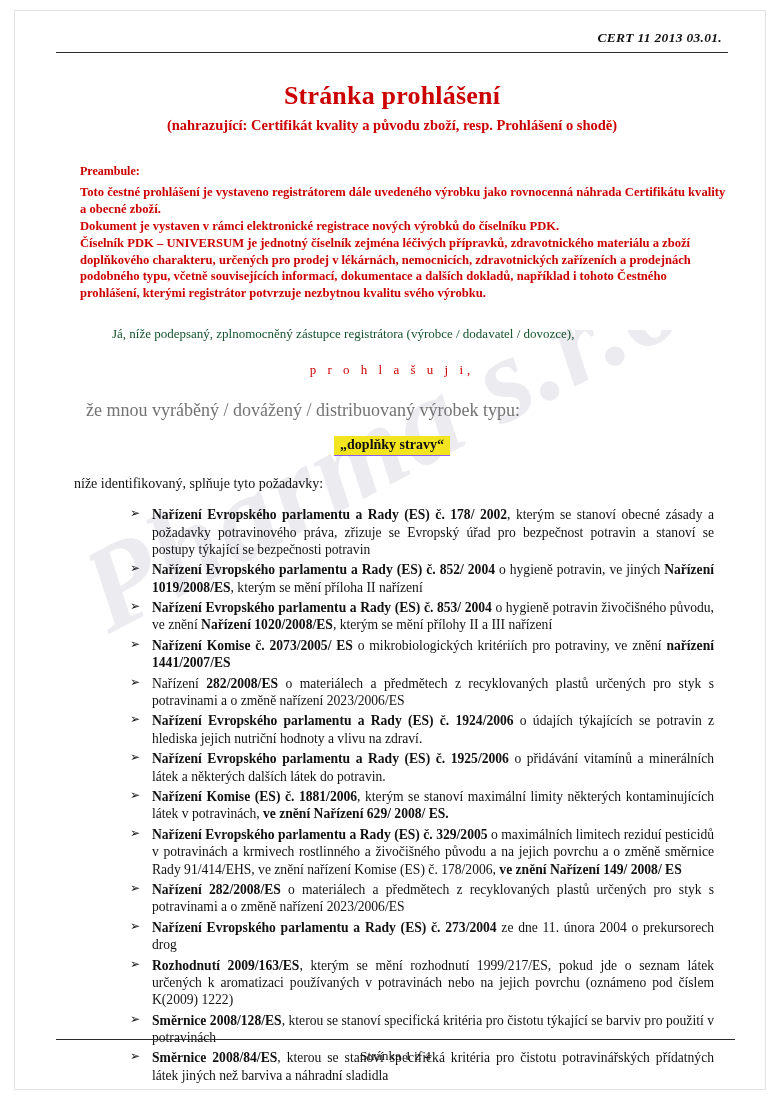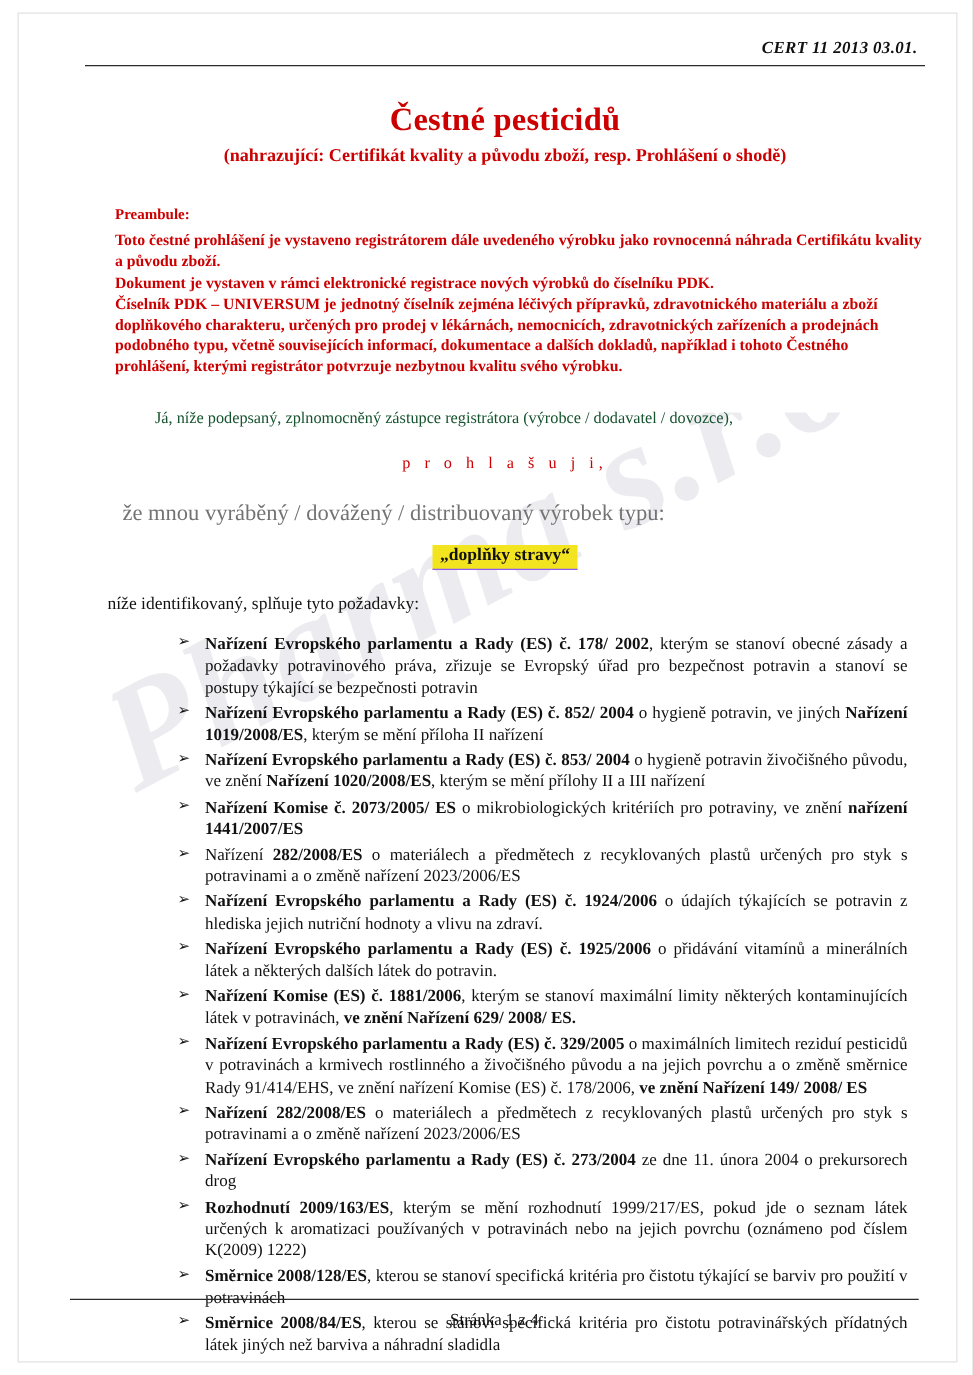--- a/index.html
+++ b/index.html
@@ -24,21 +24,21 @@
     position: absolute;
     left: 14px;
     top: 10px;
     right: 12px;
     bottom: 10px;
     border: 1px solid #e2e2e2;
     pointer-events: none;
   }
   .content {
     position: absolute;
-    left: 68px;
+    left: 56px;
     top: 30px;
     width: 672px;
   }
   .doc-code {
     text-align: right;
     font-style: italic;
     font-weight: bold;
     font-size: 13.5px;
     color: #111;
     letter-spacing: 0.3px;
@@ -183,27 +183,27 @@
 
   <div class="watermark">
     <span>Pharma s.r.o.</span>
   </div>
 
   <div class="content">
 
     <div class="doc-code">CERT 11 2013 03.01.</div>
     <hr class="rule">
 
-    <h1 class="title">Čestné pesticidů</h1>
+    <h1 class="title">Stránka prohlášení</h1>
     <div class="subtitle">(nahrazující: Certifikát kvality a původu zboží, resp. Prohlášení o shodě)</div>
 
     <div class="preamble-block">
       <div class="preamble-title">Preambule:</div>
       <div class="preamble-text">
-        <p>Toto čestné prohlášení je vystaveno registrátorem dále uvedeného výrobku jako rovnocenná náhrada Certifikátu kvality a původu zboží.</p>
+        <p>Toto čestné prohlášení je vystaveno registrátorem dále uvedeného výrobku jako rovnocenná náhrada Certifikátu kvality a obecné zboží.</p>
         <p>Dokument je vystaven v rámci elektronické registrace nových výrobků do číselníku PDK.</p>
         <p>Číselník PDK – UNIVERSUM je jednotný číselník zejména léčivých přípravků, zdravotnického materiálu a zboží doplňkového charakteru, určených pro prodej v lékárnách, nemocnicích, zdravotnických zařízeních a prodejnách podobného typu, včetně souvisejících informací, dokumentace a dalších dokladů, například i tohoto Čestného prohlášení, kterými registrátor potvrzuje nezbytnou kvalitu svého výrobku.</p>
       </div>
     </div>
 
     <div class="decl-line">Já, níže podepsaný, zplnomocněný zástupce registrátora (výrobce / dodavatel / dovozce),</div>
 
     <div class="prohlasuji">p r o h l a š u j i,</div>
 
     <div class="produkt-line">že mnou vyráběný / dovážený  / distribuovaný výrobek typu:</div>

